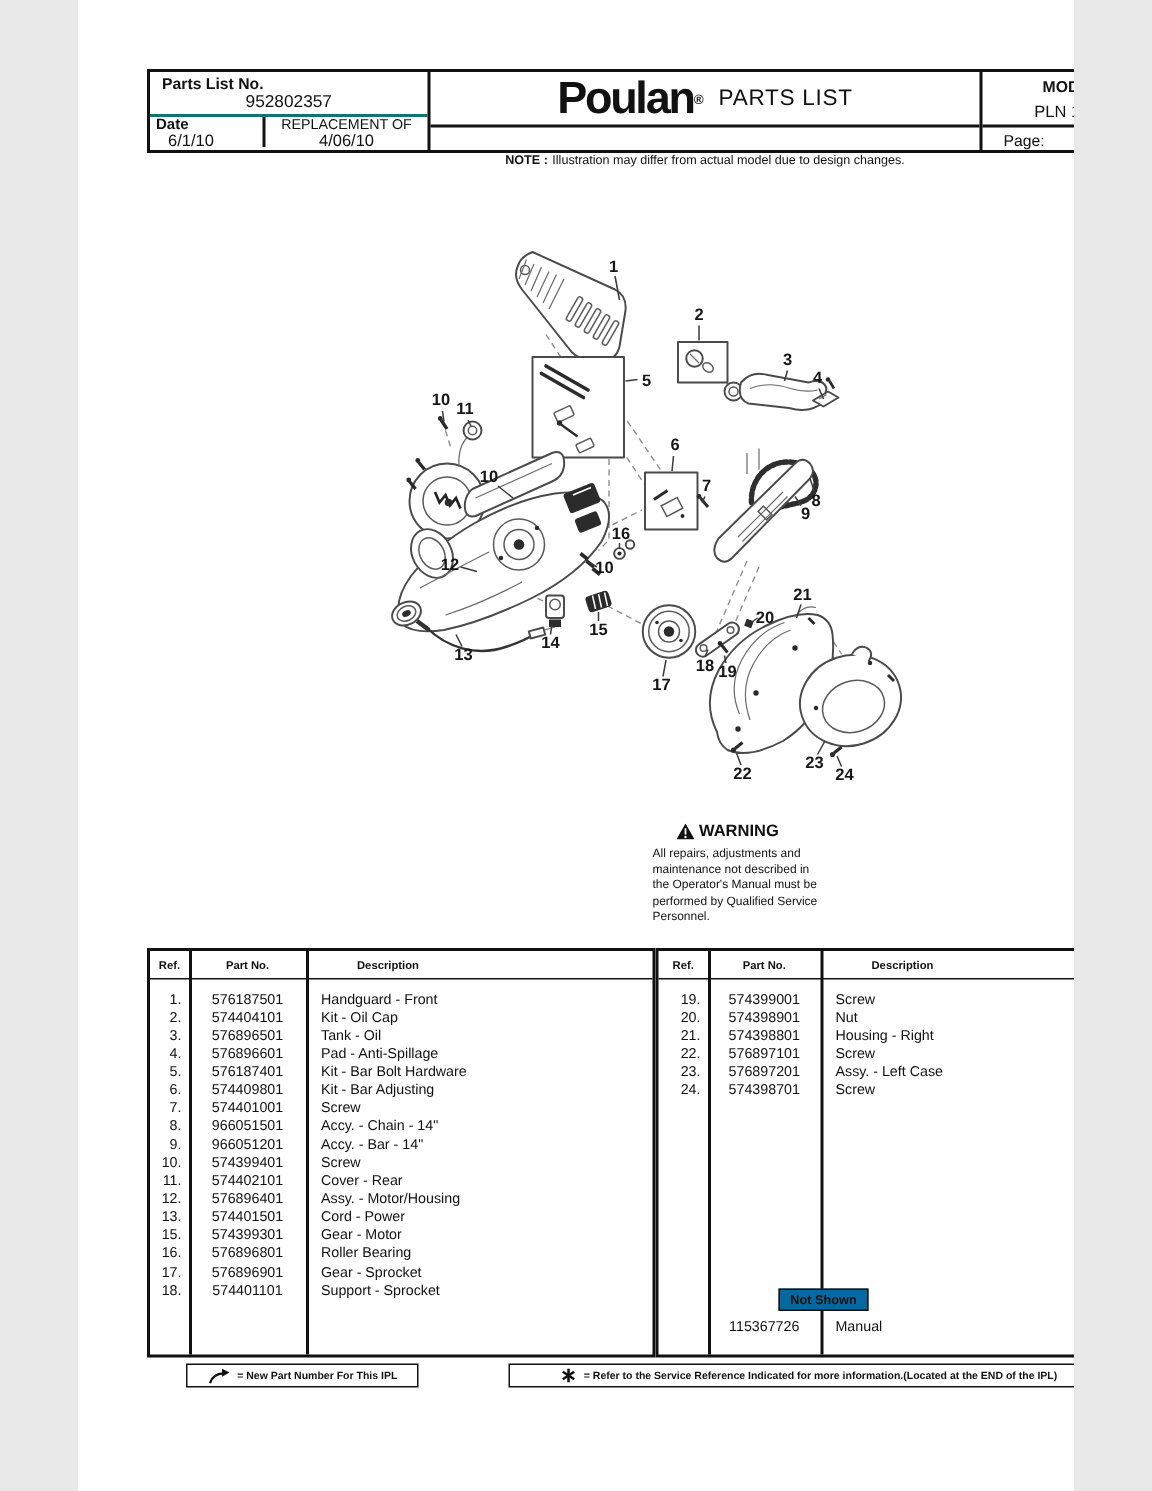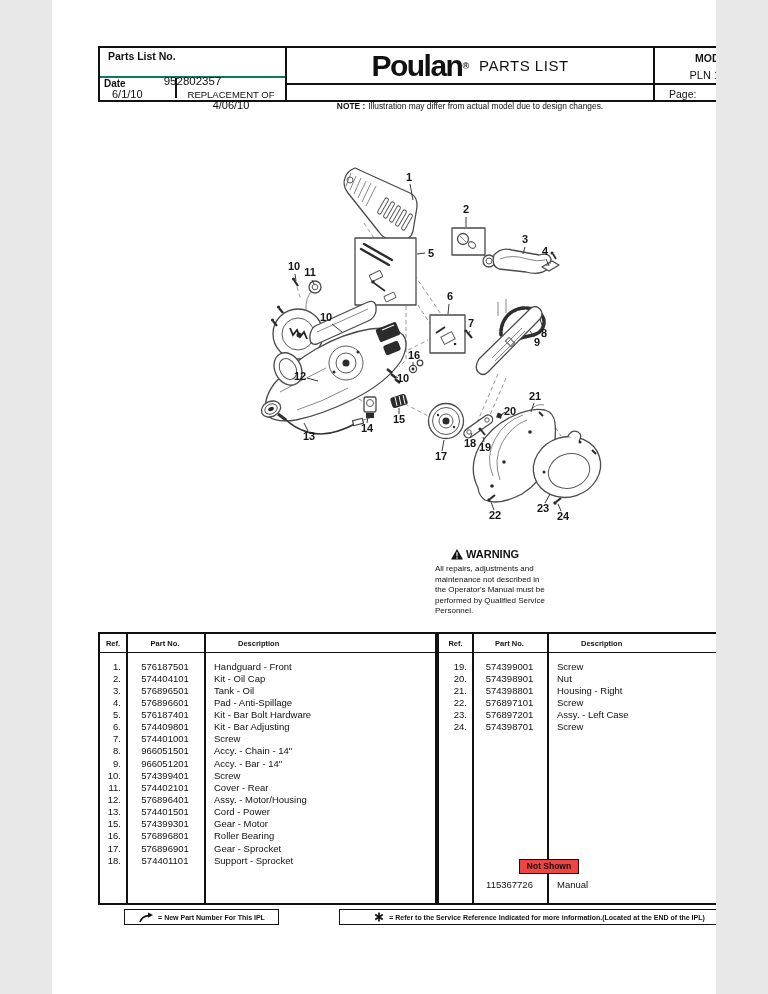--- a/index.html
+++ b/index.html
@@ -5,26 +5,26 @@
   html,body{margin:0;padding:0;background:#e8e8e8}
   #page{position:relative;width:664px;height:994px;background:#fff;margin:0 auto;
         font-family:"Liberation Sans",sans-serif;color:#111;overflow:hidden}
   #page *{box-sizing:border-box}
 
   
   #hdr{position:absolute;left:46px;top:46px;width:677px;height:56px;border:2px solid #111}
   #hdr .col1{position:absolute;left:0;top:0;width:187px;height:100%;border-right:2px solid #111}
   .h-row1{height:28px;position:relative}
   .h-label{font-weight:bold;font-size:10.5px;padding:2px 0 0 8px}
-  .h-plno{font-size:11.5px;text-align:center;margin-top:13px}
+  .h-plno{font-size:11.5px;text-align:center;margin-top:0px}
   .h-row2{height:22px;border-top:2px solid #0f766e;display:flex}
   .h-datecell{width:77px;border-right:2px solid #111;padding:1px 0 0 4px}
   .h-datecell .lbl{font-weight:bold;font-size:10px;line-height:10px}
   .h-datecell .val{font-size:11px;padding-left:8px;line-height:11px}
-  .h-replcell{flex:1;text-align:center;padding-top:12px}
+  .h-replcell{flex:1;text-align:center;padding-top:1px}
   .h-replcell .lbl{font-size:9.5px;line-height:10px}
   .h-replcell .val{font-size:11px;line-height:11px}
   #hdr .col2{position:absolute;left:187px;top:0;width:368px;height:100%;border-right:2px solid #111}
   .brand-row{height:35px;display:flex;align-items:center;justify-content:center}
   .brand{font-size:30px;font-weight:bold;letter-spacing:-1.5px;line-height:30px}
   .reg{font-size:9px;vertical-align:10px;font-weight:bold}
   .ptitle{font-size:15px;margin-left:10px;letter-spacing:0.5px}
   .note-row{border-top:2px solid #111;height:15px;text-align:center;font-size:8.4px;padding-top:16px}
   .note-row b{margin-right:3px}
   #hdr .col3{position:absolute;left:555px;top:0;right:0;height:100%}
@@ -63,21 +63,21 @@
   .c1{width:78px;text-align:center}
   .c2{flex:1;text-align:left;padding-left:34px}
   #rtable .c0{width:33px}
   #rtable .c1{width:75px}
   .tbody{position:absolute;left:0;right:0;top:20.5px;padding-top:6px}
   .prow{display:flex;font-size:9.5px;height:12.15px;line-height:12.15px}
   .prow .c0{text-align:right;padding-right:5px}
   .prow .c1{text-align:center}
   .prow .c2{padding-left:10px;text-align:left}
   #notshown-box{position:absolute;left:80px;top:225px;width:60px;height:15px;border:1.5px solid #111;
-                background:#ef4444;font-size:8.5px;font-weight:bold;text-align:center;line-height:12px;z-index:2}
+                background:#0369a1;font-size:8.5px;font-weight:bold;text-align:center;line-height:12px;z-index:2}
   #notshown-part{position:absolute;left:33px;top:245px;width:75px;font-size:9.5px;text-align:center}
   #notshown-desc{position:absolute;left:118px;top:245px;font-size:9.5px}
 
   
   .fnote{position:absolute;top:909px;height:16px;border:1.5px solid #111;display:flex;
          align-items:center;justify-content:center;gap:5px;font-size:7px;font-weight:bold;background:#fff}
   #fnote-left{left:72px;width:155px}
   #fnote-right{left:287px;width:401px}
 </style>
 </head>

